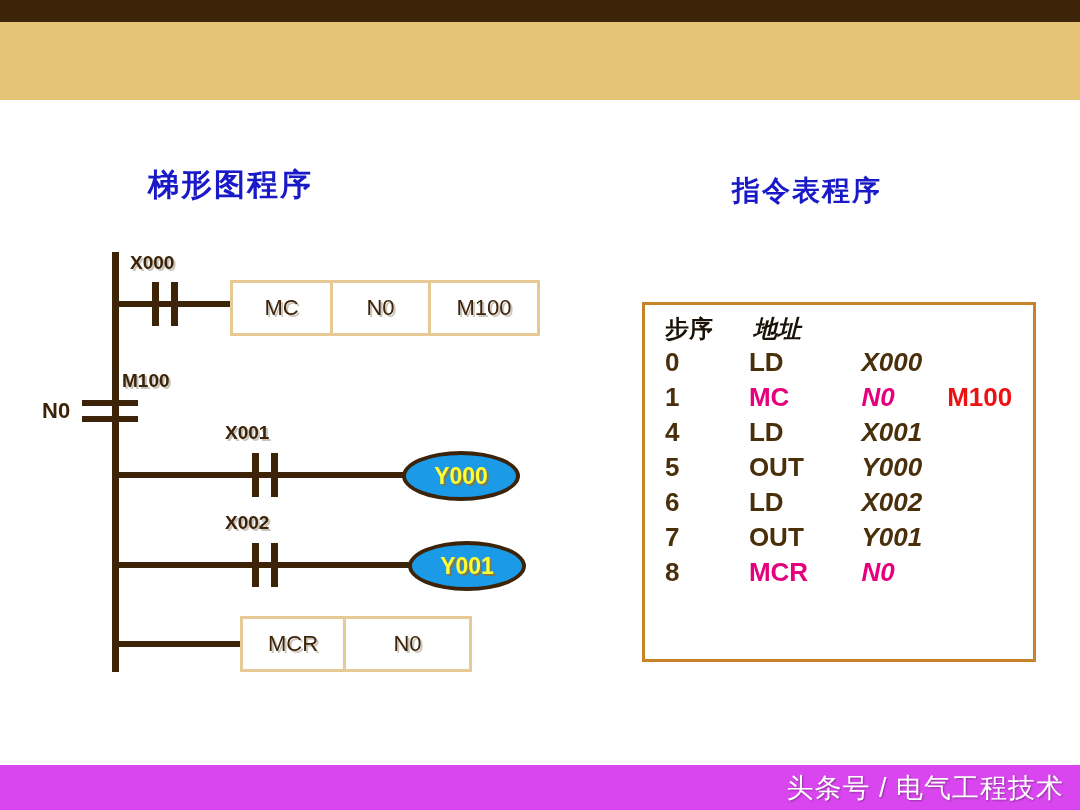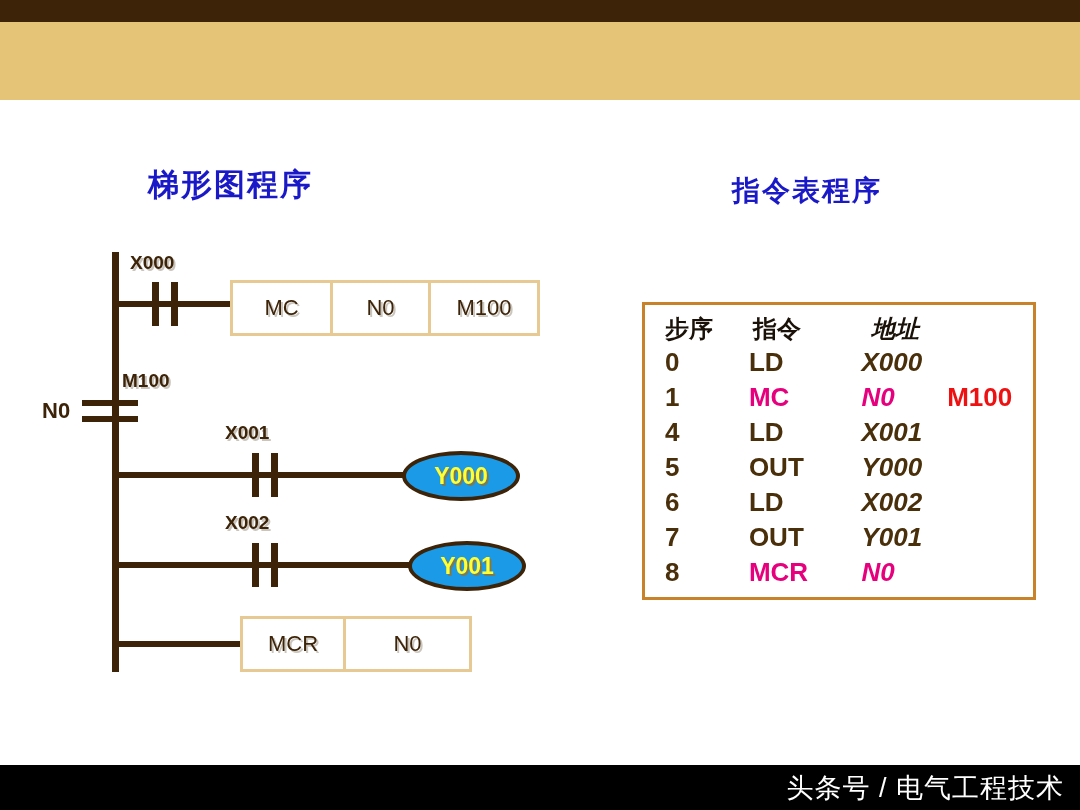--- a/index.html
+++ b/index.html
@@ -109,21 +109,21 @@
     font-weight: bold;
     text-shadow: 2px 2px 0 #7c7a50;
   }
   #coil-y000 { left: 402px; top: 451px; width: 118px; height: 50px; }
   #coil-y001 { left: 408px; top: 541px; width: 118px; height: 50px; }
 
   
   #instruction-table {
     position: absolute;
     left: 642px; top: 302px;
-    width: 394px; height: 298px;
+    width: 394px; height: 360px;
     background: #ffffff;
     border: 3px solid #c8822a;
     box-sizing: border-box;
     padding: 8px 0 0 20px;
   }
   .tbl-row {
     display: flex;
     align-items: baseline;
     height: 35px;
     white-space: nowrap;
@@ -151,21 +151,21 @@
     color: #4a2f0b;
   }
   .tbl-body-row span.hl-magenta { color: #e6007e; }
   .tbl-body-row span.hl-red { color: #ee1111; }
 
   
   #bottom-banner {
     position: absolute;
     left: 0; top: 765px;
     width: 1080px; height: 45px;
-    background: #000000;
+    background: #d946ef;
     display: flex;
     align-items: center;
     justify-content: flex-end;
   }
   #banner-text {
     color: #ffffff;
     font-size: 27px;
     letter-spacing: 1px;
     padding-right: 16px;
     text-shadow: 1px 1px 2px rgba(0,0,0,0.35);
@@ -230,21 +230,20 @@
   <div class="instr-cell c2">N0</div>
 </div>
 
 <div class="coil" id="coil-y000">Y000</div>
 <div class="coil" id="coil-y001">Y001</div>
 
 <div id="instruction-table">
 
   <div class="tbl-row tbl-head">
     <span class="col-step">步序</span>
-    <span class="col-instr">指令</span>
     <span class="col-addr">地址</span>
   </div>
 
   <div class="tbl-row tbl-body-row">
     <span class="col-step">0</span>
     <span class="col-instr">LD</span>
     <span class="col-addr">X000</span>
     <span class="col-addr2"></span>
   </div>
 

